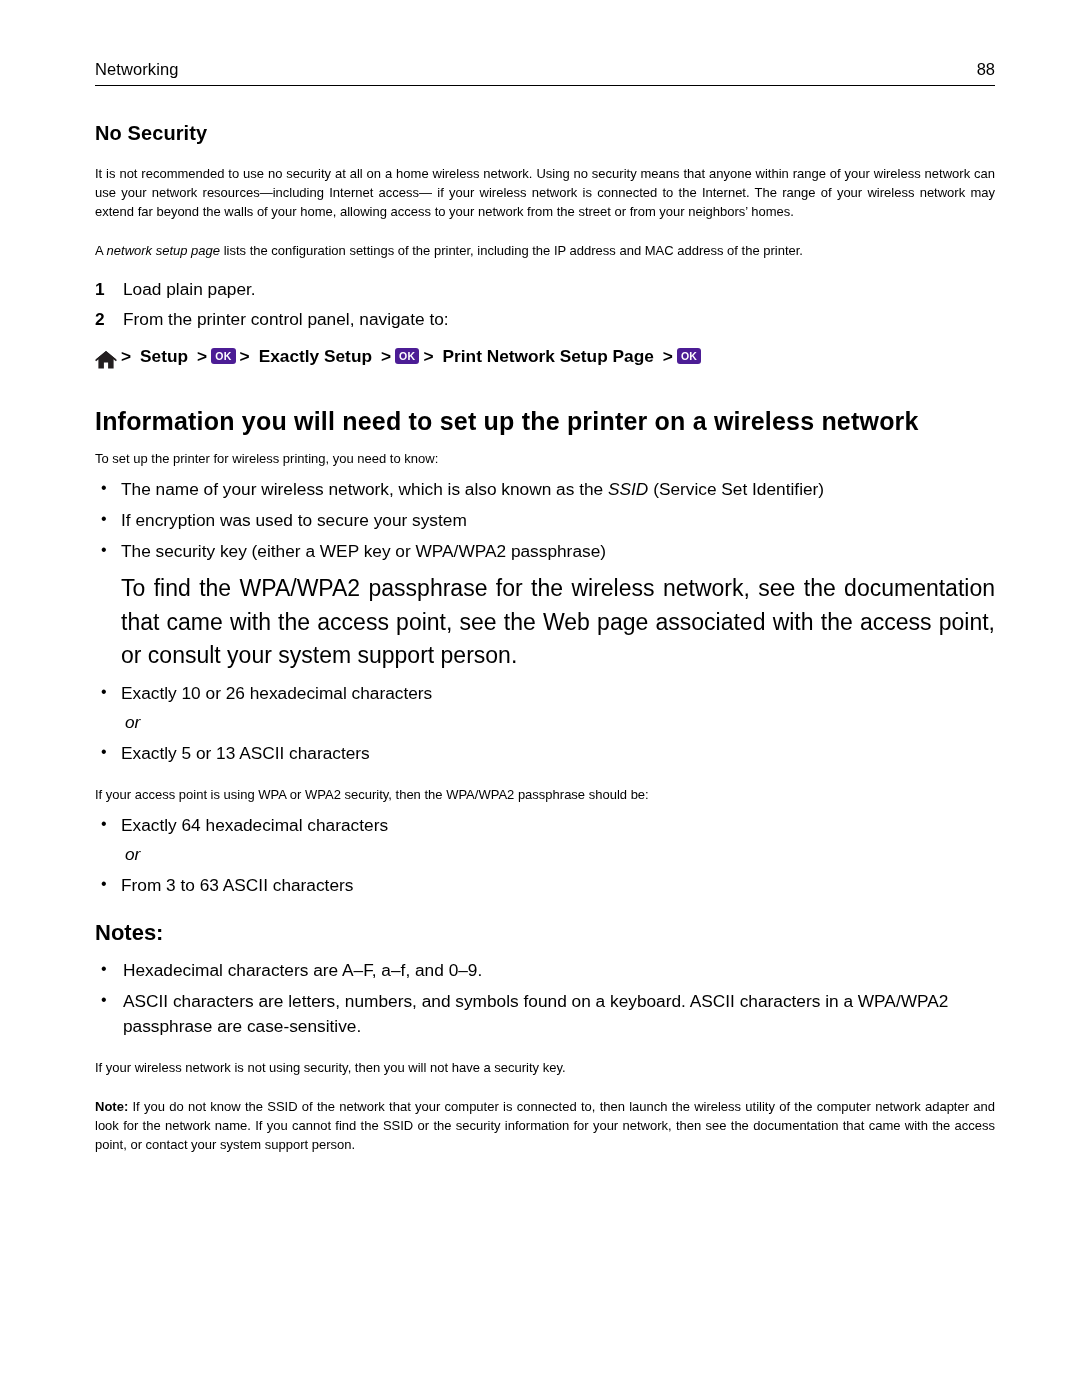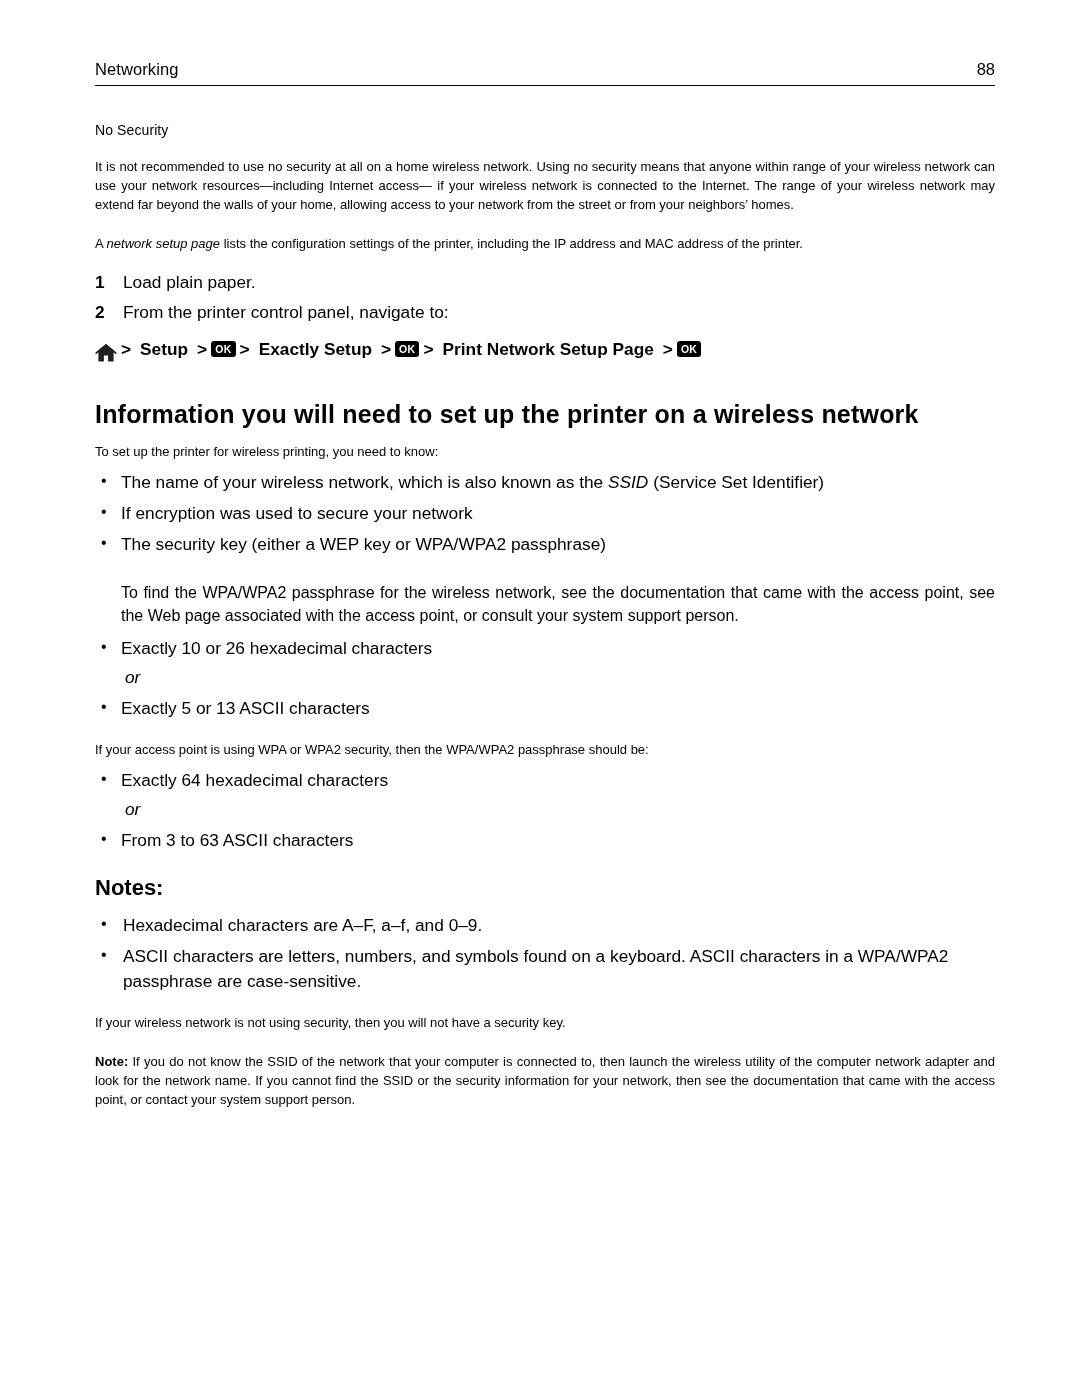--- a/index.html
+++ b/index.html
@@ -32,22 +32,22 @@
     justify-content: space-between;
     align-items: baseline;
     font-size: 16.5px;
     padding-bottom: 6px;
     border-bottom: 1.6px solid #000;
   }
   .pg-header .hdr-title { letter-spacing: 0.1px; }
   .pg-header .hdr-page { font-size: 16.5px; }
 
   h2.sect {
-    font-size: 14px;
-    font-weight: normal;
+    font-size: 20px;
+    font-weight: bold;
     margin: 36px 0 0 0;
     letter-spacing: 0.1px;
   }
   h1.chap {
     font-size: 25px;
     font-weight: bold;
     margin: 44px 0 0 0;
     letter-spacing: 0.2px;
   }
   h1.chap.tight { margin-top: 40px; }
@@ -109,21 +109,21 @@
     display: flex;
     align-items: center;
     flex-wrap: wrap;
     gap: 0;
     line-height: 1;
   }
   .navpath .seg { margin: 0 5px; }
   .navpath .sep { margin: 0 4px; font-weight: bold; }
   .okkey {
     display: inline-block;
-    background: #000000;
+    background: #4c1d95;
     color: #ffffff;
     font-size: 10.5px;
     font-weight: bold;
     letter-spacing: 0.3px;
     padding: 3px 4px 3px 4px;
     border-radius: 3px;
     line-height: 1;
     position: relative;
     top: -1px;
   }
@@ -138,23 +138,23 @@
     font-size: 17.3px;
     font-style: italic;
     margin: 2px 0 6px 30px;
   }
   .notes-hd {
     font-size: 22px;
     font-weight: bold;
     margin: 22px 0 0 0;
   }
   .sub-para {
-    font-size: 16px;
+    font-size: 23px;
     line-height: 1.46;
-    margin: 24px 0 0 26px;
+    margin: 8px 0 0 26px;
     text-align: justify;
   }
   .b { font-weight: bold; }
   .i { font-style: italic; }
 </style>
 </head>
 <body>
 
 <div class="page">
   <div class="content">
@@ -195,21 +195,21 @@
       <span class="sep">&gt;</span>
       <span class="okkey">OK</span>
     </div>
 
     <h1 class="chap tight">Information you will need to set up the printer on a wireless network</h1>
 
     <p class="body nojust tight">To set up the printer for wireless printing, you need to know:</p>
 
     <ul class="ulist">
       <li><span class="bul">•</span><span>The name of your wireless network, which is also known as the </span><span class="i">SSID</span><span> (Service Set Identifier)</span></li>
-      <li><span class="bul">•</span><span>If encryption was used to secure your network</span></li>
+      <li><span class="bul">•</span><span>If encryption was used to secure your system</span></li>
       <li><span class="bul">•</span><span>The security key (either a WEP key or WPA/WPA2 passphrase)</span></li>
     </ul>
 
     <p class="sub-para">To find the WPA/WPA2 passphrase for the wireless network, see the documentation that came with the access point, see the Web page associated with the access point, or consult your system support person.</p>
 
 
     <ul class="ulist">
       <li><span class="bul">•</span><span>Exactly 10 or 26 hexadecimal characters</span></li>
     </ul>
     <div class="or-line">or</div>

